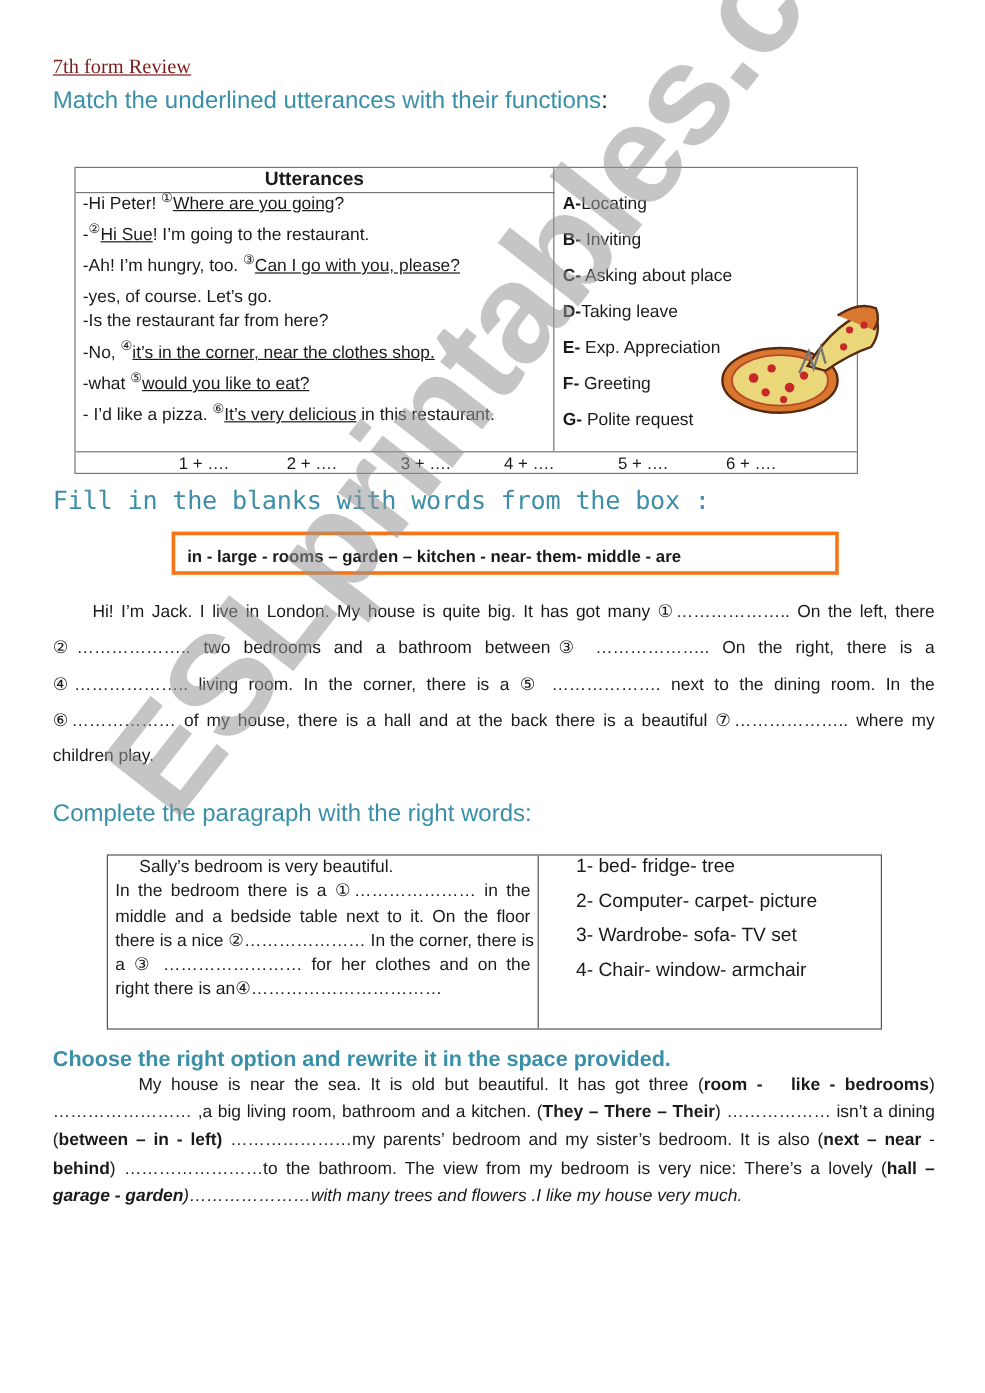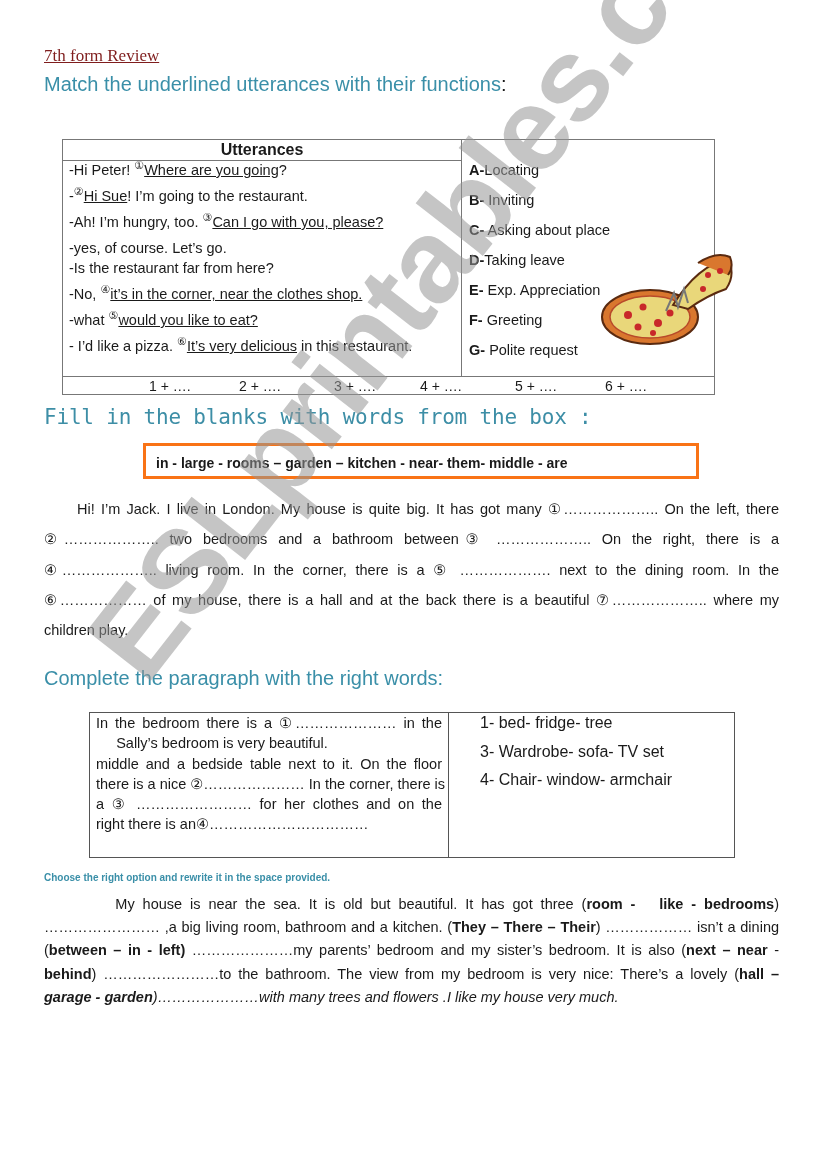--- a/index.html
+++ b/index.html
@@ -6,21 +6,21 @@
   body { width: 821px; height: 1161px; position: relative; overflow: hidden;
          font-family: "Liberation Sans", sans-serif; color: #1a1a1a; }
   .abs { position: absolute; }
   .title { left: 44px; top: 46px; font-size: 17px; color: #7f1d1d; text-decoration: underline;
            font-family: Liberation Serif, serif; }
   .instr { color: #3a8fa8; font-size: 20px; }
   .instr1 { left: 44px; top: 73px; }
   .instr1 .colon { color: #1a1a1a; }
   .instr-mono { left: 44px; top: 405px; font-family: "DejaVu Sans Mono", monospace; font-size: 21px; color: #3d8ea6; letter-spacing: -0.2px; }
   .instr3 { left: 44px; top: 667px; }
-  .instr4 { left: 44px; top: 872px; font-weight: bold; font-size: 10px; }
+  .instr4 { left: 44px; top: 872px; font-weight: bold; font-size: 18px; }
 
   
   .match-table { left: 62px; top: 108px; width: 653px; height: 256px; border: 1px solid #777; box-sizing: border-box; margin-top: 31px; }
   .mt-head-left { position: absolute; left: 0; top: 0; width: 398px; height: 20px; border-bottom: 1px solid #777; border-right: 1px solid #777;
                   text-align: center; font-weight: bold; font-size: 16px; line-height: 20px; }
   .mt-head-right { position: absolute; left: 398px; top: 0; width: 253px; height: 20px; border-bottom: 1px solid #777;
                    text-align: center; font-weight: bold; font-size: 16px; line-height: 20px; }
   .mt-divider { position: absolute; left: 398px; top: 20px; width: 1px; height: 216px; background: #777; }
   .mt-footer { position: absolute; left: 0; top: 236px; width: 651px; height: 18px; border-top: 1px solid #777; }
   .utt { position: absolute; left: 6px; font-size: 14.5px; white-space: nowrap; }
@@ -126,30 +126,31 @@
     <div class="abs para p2 justify" style="top: 501px; padding-left: 33px; width: 702px;">Hi! I’m Jack. I live in London. My house is quite big. It has got many ①………………..       On the left, there</div>
     <div class="abs para p2 justify" style="top: 531px;">②……………….. two bedrooms and a bathroom between③ ………………..                         On the right, there is a</div>
     <div class="abs para p2 justify" style="top: 562px;">④……………….. living room. In the corner, there is a ⑤ ………………. next to the dining room. In the</div>
     <div class="abs para p2 justify" style="top: 592px;">⑥……………… of my house, there is a hall and at the back there is a beautiful ⑦……………….. where my</div>
     <div class="abs para p2" style="top: 622px; text-align: right;">children play.</div>
   </div>
 
 <div class="abs instr instr3">Complete the paragraph with the right words:</div>
 <div class="abs comp-table">
   <div class="comp-left" id="comp-left">
+      <span class="line last" style="text-align-last: left; white-space: pre;">     Sally’s bedroom is very beautiful.</span>
       <span class="line">In the bedroom there is a ①………………… in the</span>
-      <span class="line last" style="text-align-last: left; white-space: pre;">     Sally’s bedroom is very beautiful.</span>
       <span class="line">middle and a bedside table next to it. On the floor</span>
       <span class="line">there is a nice ②………………… In the corner, there is</span>
       <span class="line">a    ③    …………………… for her clothes and on the</span>
       <span class="line last">right there is an④……………………………</span>
     </div>
   <div class="comp-div"></div>
   <div class="comp-right" id="comp-right">
       <div>1-  bed- fridge- tree</div>
+      <div>2-  Computer- carpet- picture</div>
       <div>3-  Wardrobe- sofa- TV set</div>
       <div>4-  Chair- window- armchair</div>
     </div>
 </div>
 
 <div class="abs instr instr4">Choose the right option and rewrite it in the space provided.</div>
 <div class="abs choose" id="choose">
     <span class="line" style="white-space: pre;"><span>         My house is near the sea. It is old but beautiful. It has got three (</span><b>room -   like - bedrooms</b><span>)</span></span>
     <span class="line"><span>…………………… ,a big living room, bathroom and a kitchen. (</span><b>They – There – Their</b><span>) ……………… isn’t a dining</span></span>
     <span class="line"><span>(</span><b>between – in -  left)</b><span> …………………my parents’ bedroom and my sister’s bedroom. It is also (</span><b>next – near</b><span> -</span></span>

